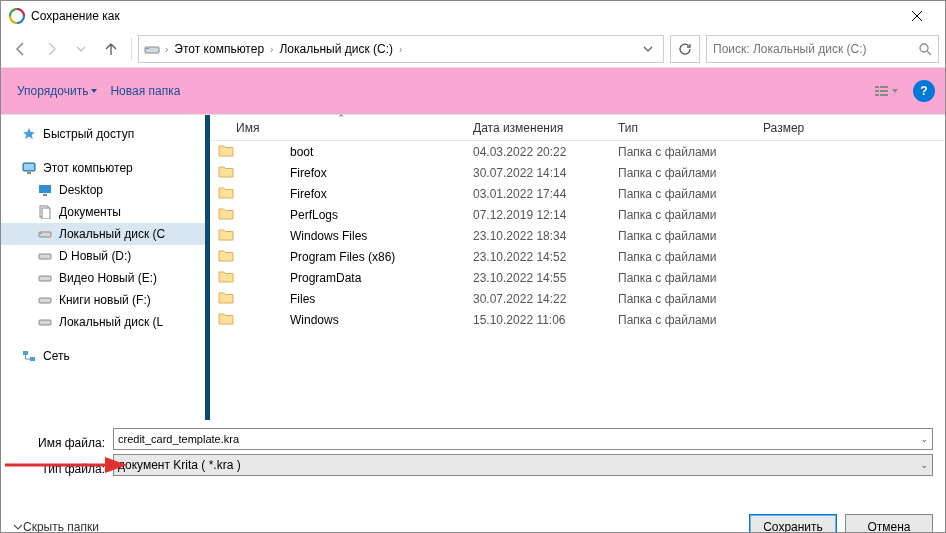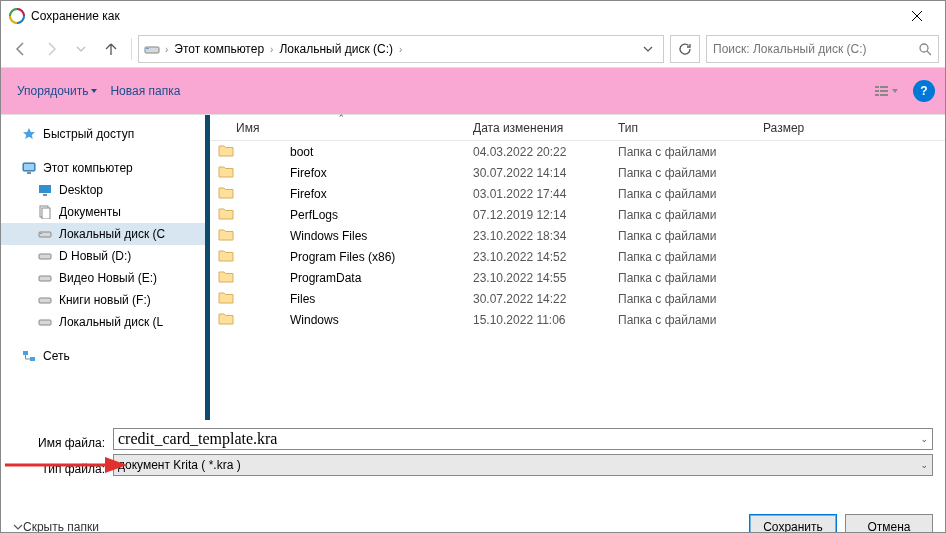--- a/index.html
+++ b/index.html
@@ -55,21 +55,21 @@
     .field-combo .dd { color: #555; font-size: 9px; }
     .input-dd { color: #555; font-size: 9px; padding: 0 4px; }
     .arrow-overlay { position: absolute; left: -8px; top: 50%; transform: translateY(-50%); z-index: 10; }
     .footer-row { display: flex; align-items: center; padding: 6px 12px 10px 12px; margin-top: 24px; }
     .hide-folders { display: flex; align-items: center; cursor: pointer; color: #333; }
     .footer-spacer { flex: 1; }
     .btn { width: 88px; height: 26px; border: 1px solid #888; background: #e8e8e8; cursor: pointer; margin-left: 8px; }
     .btn.primary { border: 1px solid #0078d7; box-shadow: inset 0 0 0 1px #6fb4e8; }
     svg { display: block; }
     .input-wrap { flex: 1; display: flex; align-items: center; height: 22px; border: 1px solid #888; }
-    .input-wrap input { border: none; outline: none; flex: 1; height: 100%; padding: 0 4px; font-size: 16px; font-family: Liberation Serif, serif; }
+    .input-wrap input { border: none; outline: none; flex: 1; height: 100%; padding: 0 4px; font-size: 11px; }
   </style>
 </head>
 <body>
 
 <div class="titlebar">
   <span class="app-icon">
     <svg width="16" height="16" viewBox="0 0 16 16">
         <circle cx="8" cy="8" r="7" fill="none" stroke="#888" stroke-width="1.5"></circle>
         <path d="M8 1 A7 7 0 0 1 15 8" stroke="#c02050" stroke-width="2" fill="none"></path>
         <path d="M15 8 A7 7 0 0 1 8 15" stroke="#2080c0" stroke-width="2" fill="none"></path>

